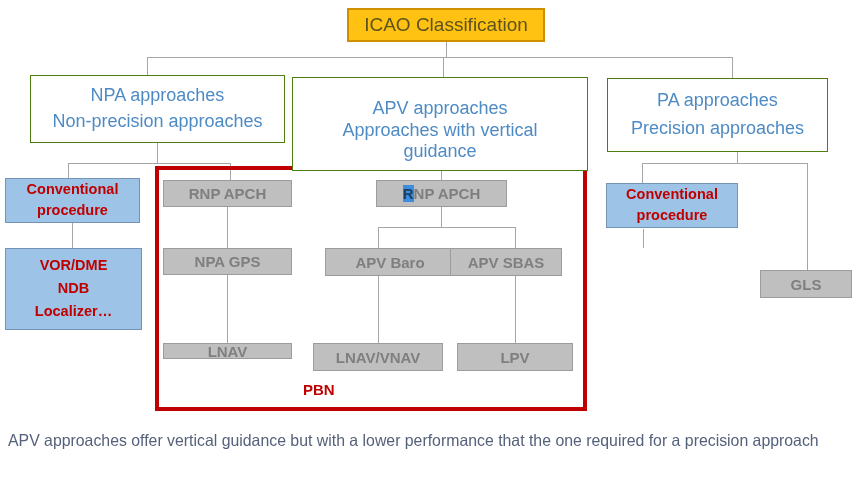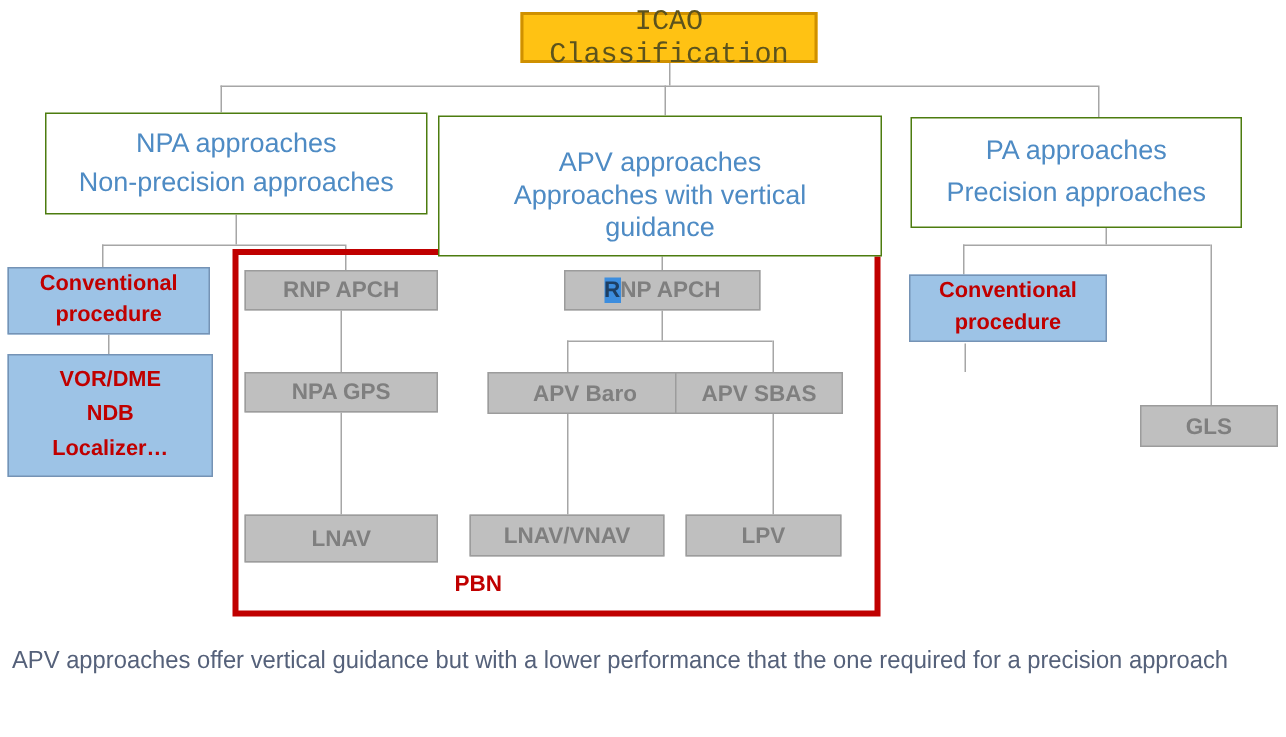--- a/index.html
+++ b/index.html
@@ -10,21 +10,21 @@
   }
   
   .line{position:absolute;background:#a6a6a6;}
   .v{width:1px;}
   .h{height:1px;}
   
   .box{position:absolute;box-sizing:border-box;display:flex;flex-direction:column;
        align-items:center;justify-content:center;text-align:center;}
   .title-box{
     background:#ffc213;border:2px solid #cf9000;color:#5c531d;
-    font-size:19px;font-weight:400;font-family:Liberation Mono, monospace;
+    font-size:19px;font-weight:400;
   }
   .cat-box{
     background:#ffffff;border:1px solid #4d7c0f;color:#4e8bc4;
     font-size:18px;justify-content:space-evenly;line-height:1.2;
   }
   .blue-box{
     background:#9dc3e6;border:1px solid #7593b5;color:#c00000;
     font-size:14.5px;font-weight:700;line-height:1.35;
     justify-content:space-evenly;
   }
@@ -100,47 +100,47 @@
     <span>Precision approaches</span>
   </div>
 
   <div class="box blue-box" style="left:5px;top:178px;width:135px;height:45px;">
     <span>Conventional</span>
     <span>procedure</span>
   </div>
   <div class="box gray-box" style="left:163px;top:180px;width:129px;height:27px;">
     <span>RNP APCH</span>
   </div>
-  <div class="box blue-box" style="left:5px;top:236px;width:137px;height:82px;padding:4px 0;text-align:right;">
+  <div class="box blue-box" style="left:5px;top:248px;width:137px;height:82px;padding:4px 0;text-align:right;">
     <span>VOR/DME</span>
     <span>NDB</span>
     <span>Localizer…</span>
   </div>
   <div class="box gray-box" style="left:163px;top:248px;width:129px;height:27px;justify-content:center;">
     <span>NPA GPS</span>
   </div>
-  <div class="box gray-box" style="left:163px;top:343px;width:129px;height:32px;">
+  <div class="box gray-box" style="left:163px;top:343px;width:129px;height:16px;">
     <span>LNAV</span>
   </div>
 
   <div class="box gray-box" style="left:376px;top:180px;width:131px;height:27px;">
     <span>
       <span class="sel">R</span><span>NP APCH</span>
     </span>
   </div>
   <div class="box gray-box" style="left:325px;top:248px;width:130px;height:28px;">
     <span>APV Baro</span>
   </div>
   <div class="box gray-box" style="left:450px;top:248px;width:112px;height:28px;">
     <span>APV SBAS</span>
   </div>
   <div class="box gray-box" style="left:313px;top:343px;width:130px;height:28px;">
     <span>LNAV/VNAV</span>
   </div>
-  <div class="box gray-box" style="left:457px;top:343px;width:104px;height:28px;">
+  <div class="box gray-box" style="left:457px;top:343px;width:116px;height:28px;">
     <span>LPV</span>
   </div>
   <div id="pbn-label">PBN</div>
 
   <div class="box blue-box" style="left:606px;top:183px;width:132px;height:45px;">
     <span>Conventional</span>
     <span>procedure</span>
   </div>
   <div class="box gray-box" style="left:760px;top:270px;width:92px;height:28px;">
     <span>GLS</span>

